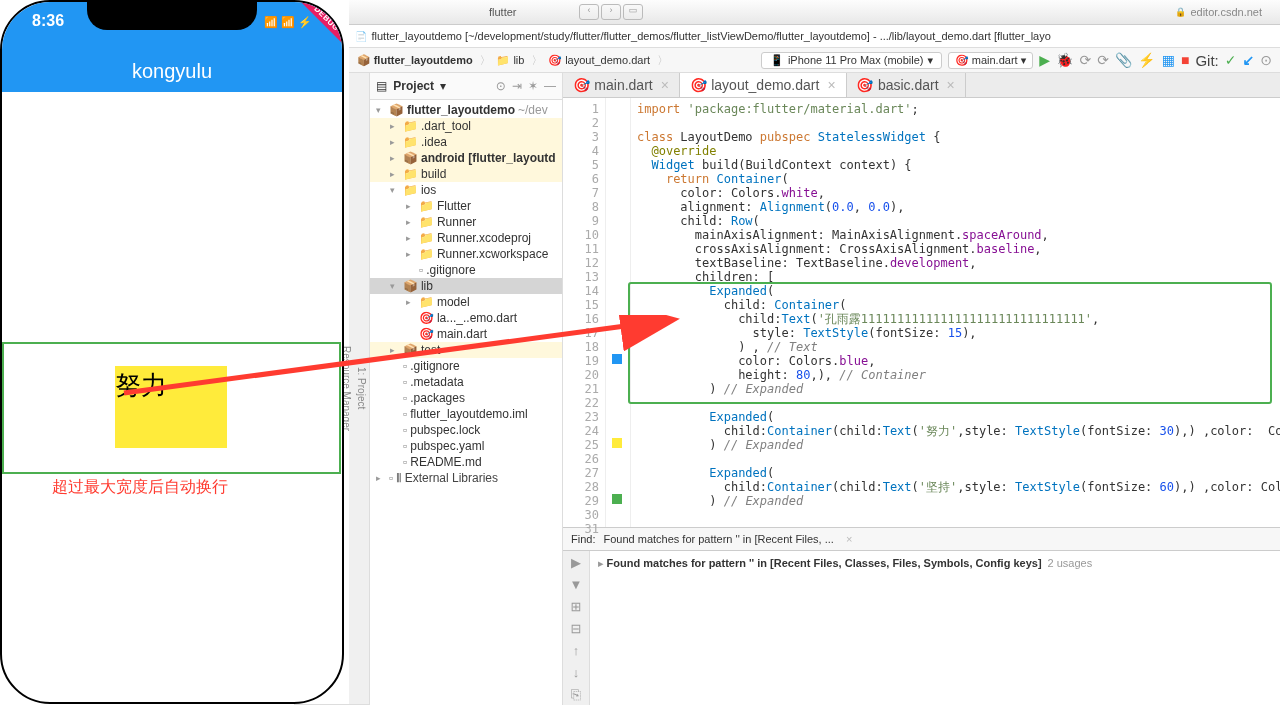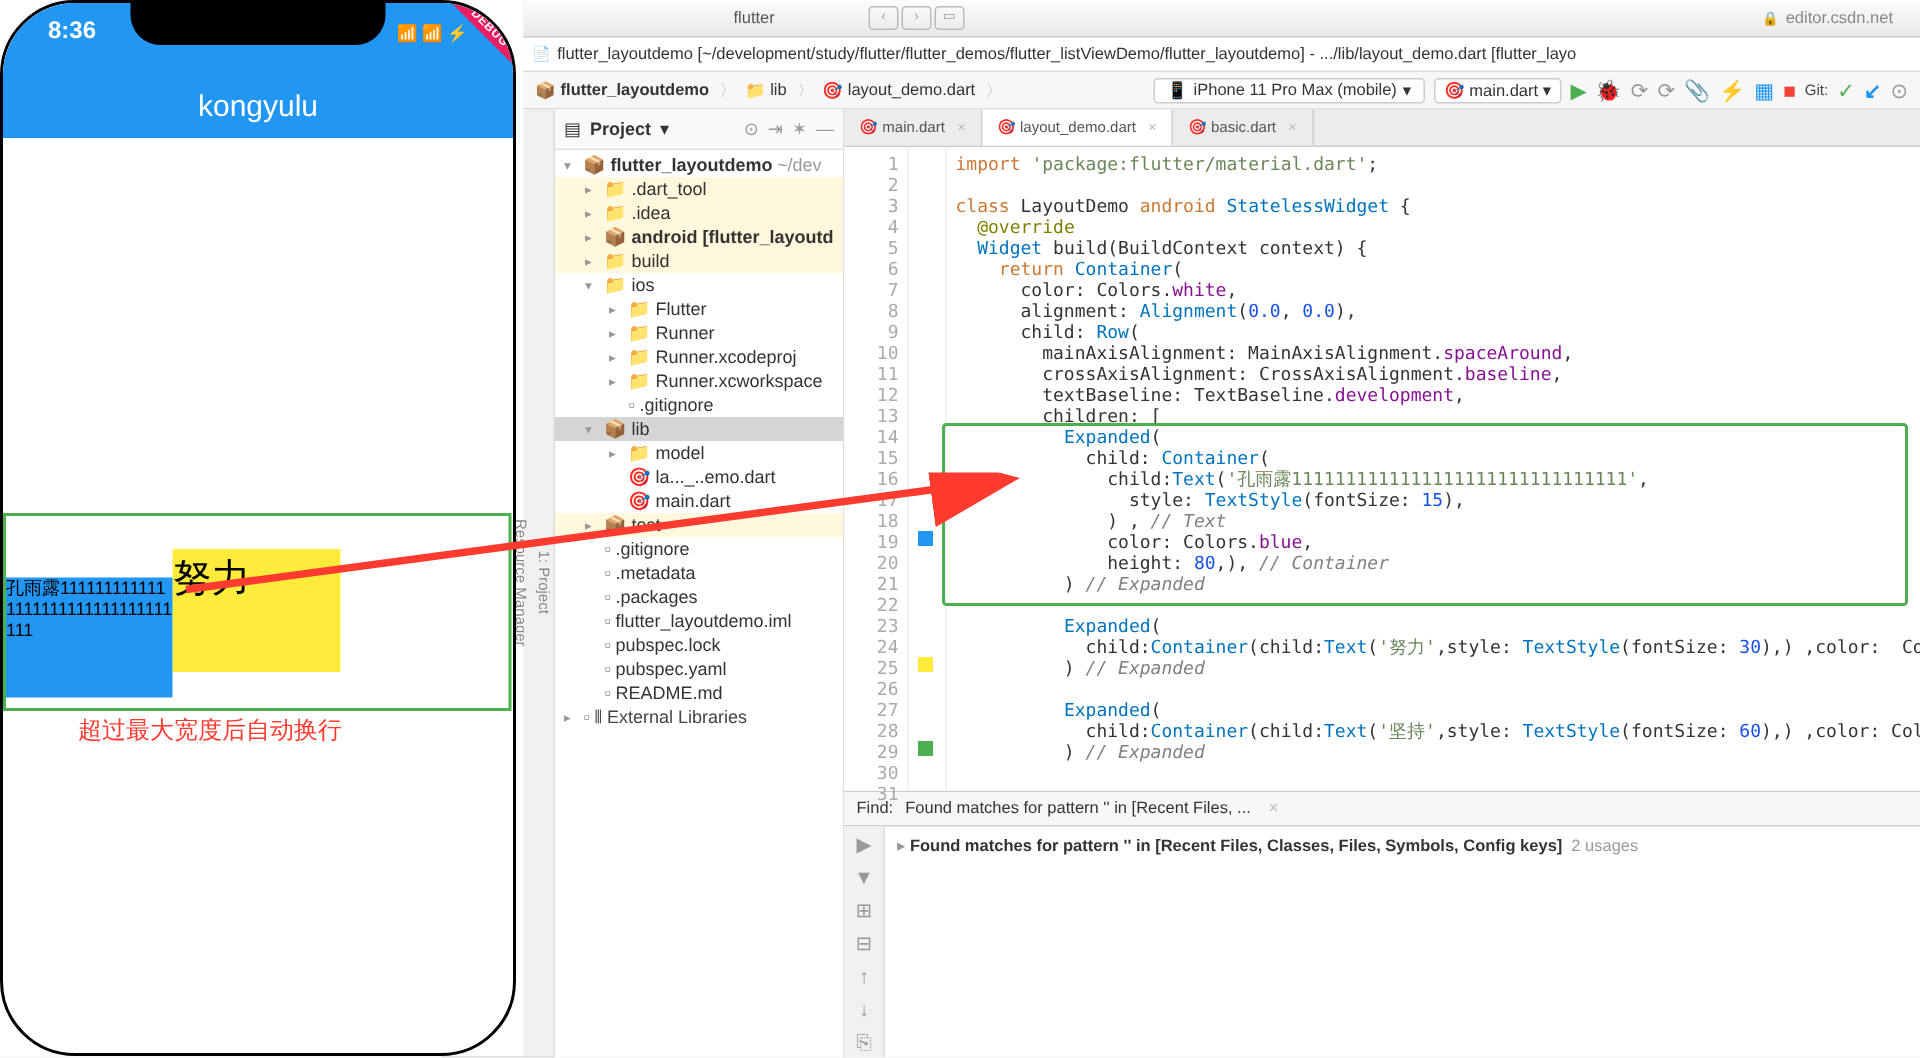--- a/index.html
+++ b/index.html
@@ -28,40 +28,40 @@
 .pbar .flt{color:#333;display:flex;align-items:center;gap:4px}
 .pbar .flt::before{content:"📄";font-size:10px}
 .crumbs{height:24px;background:#f7f7f7;border-bottom:1px solid #ddd;display:flex;align-items:center;padding:0 8px;gap:6px;font-size:11px}
 .crumbs .c{color:#333;display:flex;align-items:center;gap:3px}
 .crumbs .c::after{content:"〉";color:#bbb;margin-left:4px}
 .crumbs .dev{margin-left:auto;border:1px solid #ccc;border-radius:3px;padding:1px 8px;display:flex;align-items:center;gap:4px;background:#fff}
 .crumbs .mainsel{border:1px solid #ccc;border-radius:3px;padding:1px 6px;background:#fff}
 .crumbs .ticons{display:flex;gap:6px;align-items:center;color:#999;font-size:14px}
 .crumbs .ticons .run{color:#4caf50}
 .crumbs .ticons .stop{color:#f44336}
-.crumbs .ticons .git{color:#444;font-size:10px}
+.crumbs .ticons .git{color:#444;font-size:15px}
 .crumbs .ticons .ok{color:#4caf50}
 .crumbs .ticons .od{color:#2196f3;font-weight:700}
 .body{flex:1;display:flex;min-height:0}
 .gut{width:20px;background:#f0f0f0;border-right:1px solid #ddd;writing-mode:vertical-rl;font-size:10px;color:#888;text-align:center}
 .gut div{padding:10px 2px;border-bottom:1px solid #ddd}
 .projcol{width:192px;background:#fff;border-right:1px solid #ddd;display:flex;flex-direction:column}
 .projhdr{height:26px;border-bottom:1px solid #ddd;display:flex;align-items:center;padding:0 6px;gap:6px;background:#fafafa}
 .projhdr .sel{font-weight:700}
 .projhdr .icons{margin-left:auto;display:flex;gap:6px;color:#999}
 .tree{flex:1;overflow:hidden;font-size:12px;padding-top:2px}
 .tn{padding:1px 0 1px 6px;white-space:nowrap;display:flex;align-items:center;gap:3px}
 .tn .ar{color:#999;font-size:9px;width:10px;display:inline-block}
 .tn.sel{background:#d5d5d5}
 .tn.hl{background:#fff8dc}
 .tn.d1{padding-left:20px}.tn.d2{padding-left:36px}
 .ic-proj{color:#4a7a9b}.ic-dir{color:#c7b267}.ic-mod{color:#4a7a9b}.ic-file{color:#888}.ic-dart{color:#2aa0c4}
 .editor{flex:1;display:flex;flex-direction:column;min-width:0}
 .tabs{height:24px;background:#ececec;border-bottom:1px solid #ccc;display:flex}
-.tab{padding:3px 10px;border-right:1px solid #ccc;display:flex;align-items:center;gap:5px;font-size:10px;color:#555;background:#ececec}
+.tab{padding:3px 10px;border-right:1px solid #ccc;display:flex;align-items:center;gap:5px;font-size:14px;color:#555;background:#ececec}
 .tab.active{background:#fff}
 .tab .x{color:#bbb;margin-left:3px}
 .code{flex:1;display:flex;background:#fff;font-family:Menlo,Consolas,monospace;font-size:12px;line-height:14px;min-height:0;position:relative}
 .lnums{width:36px;text-align:right;color:#aaa;border-right:1px solid #eee;padding:4px 6px 0 0;background:#fff}
 .lnums div{height:14px}
 .gut2{width:24px;border-right:1px solid #eee;position:relative}
 .sq{position:absolute;width:10px;height:10px;left:6px}
 .lines{flex:1;padding:4px 0 0 6px;white-space:pre;overflow:hidden}
 .kw{color:#cc7832}.str{color:#6a8759}.cls{color:#0073bf}.num{color:#1750eb}.ann{color:#808000}.com{color:#808080;font-style:italic}.id{color:#871094}
 .box{border:2px solid #4caf50;border-radius:3px}
@@ -83,21 +83,20 @@
   <div class="phone">
     <div class="notch"></div>
     <div class="debug">DEBUG</div>
     <div class="phdr">
       <div class="time">8:36</div>
       <div class="icons">📶 📶 ⚡</div>
       <div class="title">kongyulu</div>
     </div>
     <div class="canvas">
       <div class="yellowbox">努力</div>
-      <div class="bluebox">孔雨露1111111111111111111111111111111111</div>
     </div>
     <div class="caption">超过最大宽度后自动换行</div>
   </div>
 
   <svg class="arrow">
     <defs>
         <marker id="ah" markerWidth="12" markerHeight="10" refX="2" refY="5" orient="auto">
       <path d="M12,0 L0,5 L12,10 Z" fill="#ff3b30"></path>
         </marker>
       </defs>
@@ -244,21 +243,21 @@
               <div>30</div>
               <div>31</div>
             </div>
           <div class="gut2">
             <div class="sq" style="top:256px;background:#2196f3"></div>
             <div class="sq" style="top:340px;background:#ffeb3b"></div>
             <div class="sq" style="top:396px;background:#4caf50"></div>
           </div>
           <div class="lines" id="lines"><span class="kw">import</span> <span class="str">'package:flutter/material.dart'</span>;
 
-<span class="kw">class</span> LayoutDemo <span class="kw">android</span> <span class="cls">StatelessWidget</span> {
+<span class="kw">class</span> LayoutDemo <span class="kw">pubspec</span> <span class="cls">StatelessWidget</span> {
   <span class="ann">@override</span>
   <span class="cls">Widget</span> build(BuildContext context) {
     <span class="kw">return</span> <span class="cls">Container</span>(
       color: Colors.<span class="id">white</span>,
       alignment: <span class="cls">Alignment</span>(<span class="num">0.0</span>, <span class="num">0.0</span>),
       child: <span class="cls">Row</span>(
         mainAxisAlignment: MainAxisAlignment.<span class="id">spaceAround</span>,
         crossAxisAlignment: CrossAxisAlignment.<span class="id">baseline</span>,
         textBaseline: TextBaseline.<span class="id">development</span>,
         children: <widget>[

